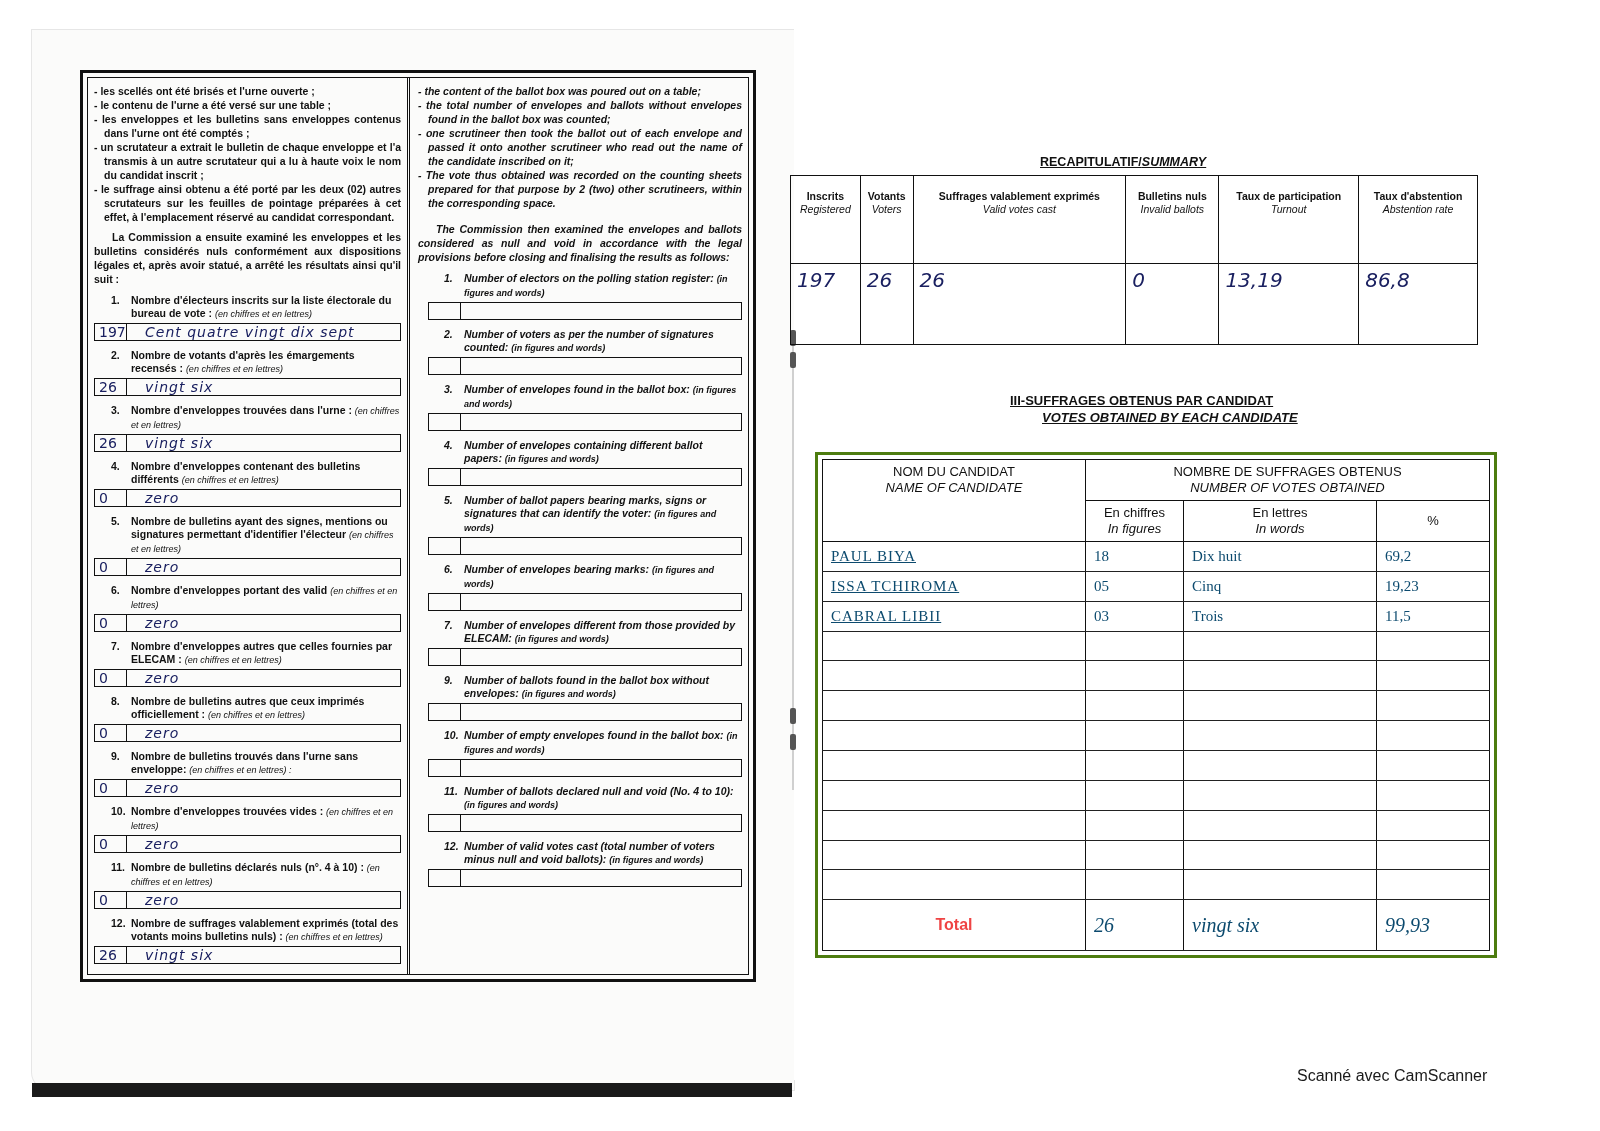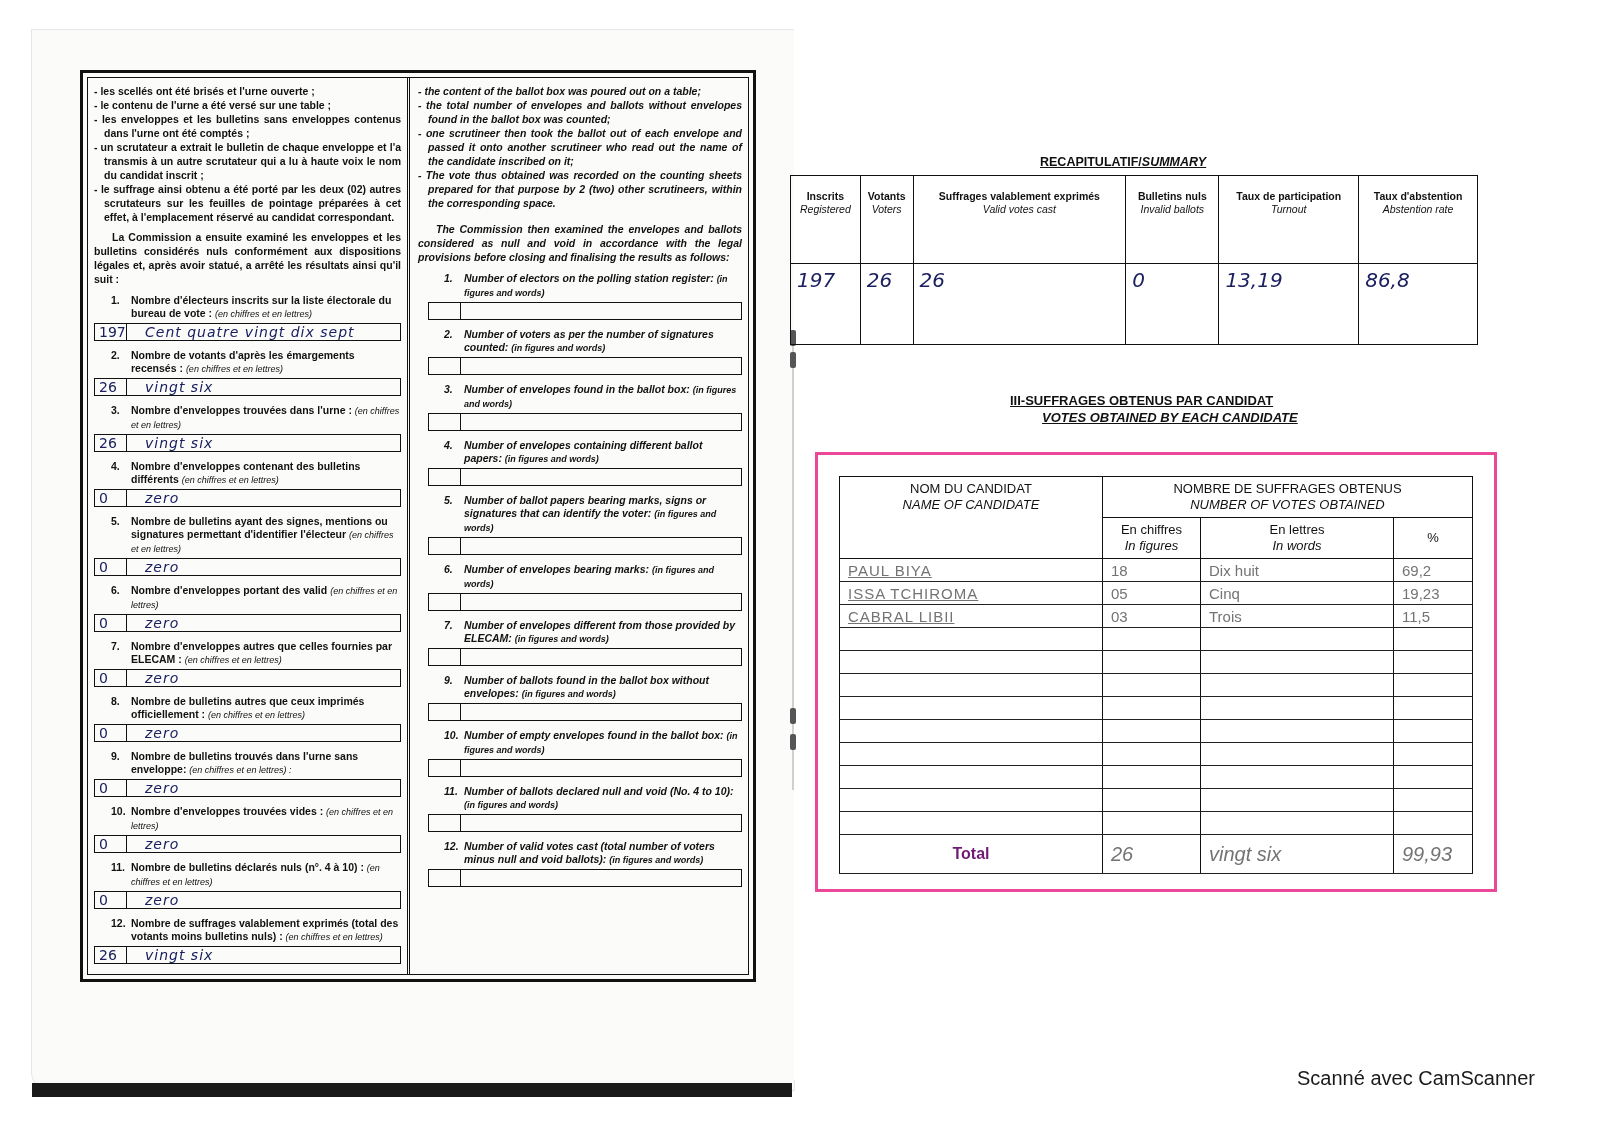--- a/index.html
+++ b/index.html
@@ -60,34 +60,34 @@
   .summary-table th, .summary-table td { border:1.5px solid #111; }
   .summary-table th { height:72px; font-size:10.5px; line-height:13px; vertical-align:top; padding-top:14px; font-weight:bold; }
   .summary-table th .en { font-style:italic; font-weight:normal; display:block; }
   .summary-table td { height:72px; vertical-align:top; padding:4px 6px; font-family:"DejaVu Sans", sans-serif; font-size:20px; color:#1a2060; font-style:italic; }
 
   .section-title { position:absolute; left:1010px; top:392px; font-size:13px; font-weight:bold; line-height:17px; }
   .section-title .fr { text-decoration:underline; }
   .section-title .en { display:block; margin-left:32px; font-style:italic; text-decoration:underline; }
 
   .cand-table-wrap {
-    position:absolute; left:815px; top:452px; width:682px; height:440px;
-    border:3px solid #ec4899; box-sizing:border-box; padding:21px;
+    position:absolute; left:815px; top:452px; width:682px; height:506px;
+    border:3px solid #4d7c0f; box-sizing:border-box; padding:4px;
   }
   .cand-table { width:100%; height:100%; border:1.5px solid #111; }
   .cand-table th, .cand-table td { border:1.5px solid #111; }
   .cand-table th { font-size:13px; font-weight:normal; line-height:16px; }
   .cand-table th .en { font-style:italic; display:block; }
-  .cand-table td { height:22px; font-family:Liberation Sans, sans-serif; color:#737373; font-size:15px; padding:0 8px; border-top:1px solid #222; border-bottom:1px solid #222; }
+  .cand-table td { height:22px; font-family:Liberation Serif, serif; color:#0c4a6e; font-size:15px; padding:0 8px; border-top:1px solid #222; border-bottom:1px solid #222; }
   .cand-table td.name { text-decoration:underline; letter-spacing:1px; }
   .cand-table .total-row td { height:38px; }
-  .cand-table .total-label { font-family:"Liberation Sans", sans-serif; color:#701a75; font-weight:bold; font-size:16px; text-align:center; text-decoration:none; }
+  .cand-table .total-label { font-family:"Liberation Sans", sans-serif; color:#ef4444; font-weight:bold; font-size:16px; text-align:center; text-decoration:none; }
   .cand-table .total-val { font-size:20px; font-style:italic; }
 
-  .footer { position:absolute; left:1297px; top:1067px; font-size:20px; color:#1a1a1a; font-family:"Liberation Sans", sans-serif; }
+  .footer { position:absolute; left:1297px; top:1067px; font-size:16px; color:#1a1a1a; font-family:"Liberation Sans", sans-serif; }
 </style>
 </head>
 <body>
 
 <div class="scan-bg"></div>
 <div class="page-left"></div>
 <div class="dark-strip"></div>
 <div class="page-right"></div>
 <div class="fold"></div>
 <div class="fold-mark" style="top:330px"></div>

